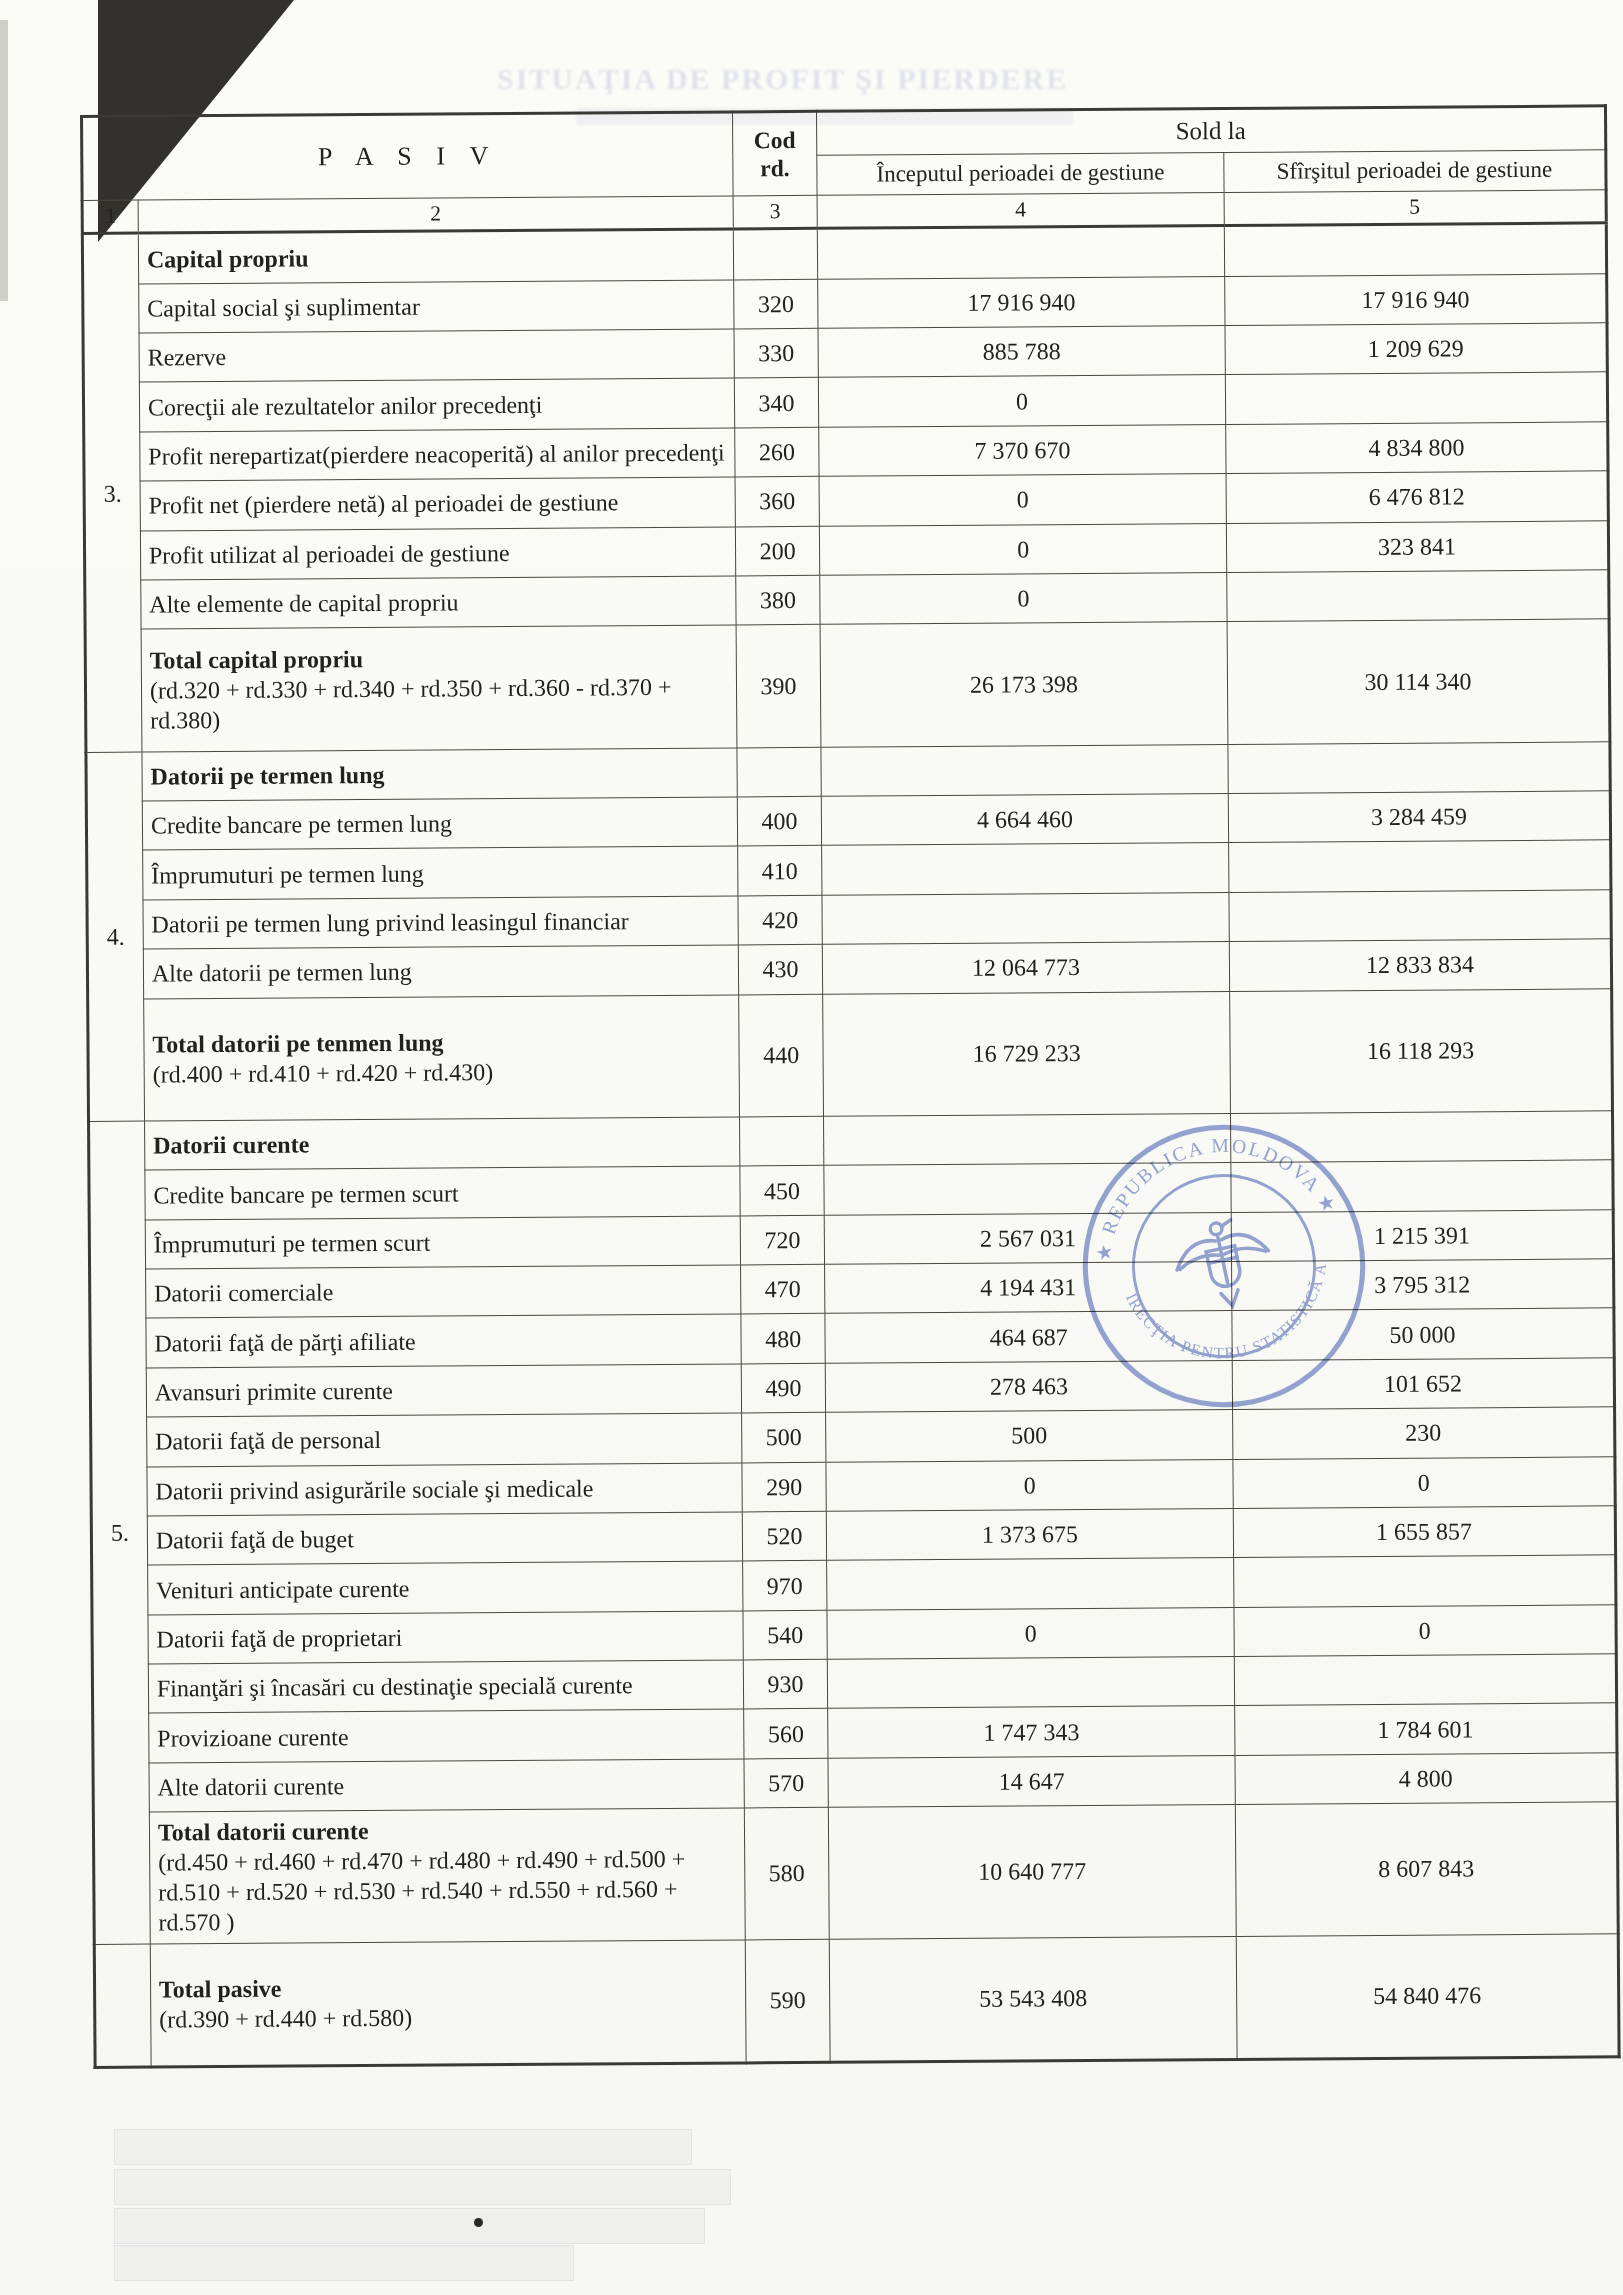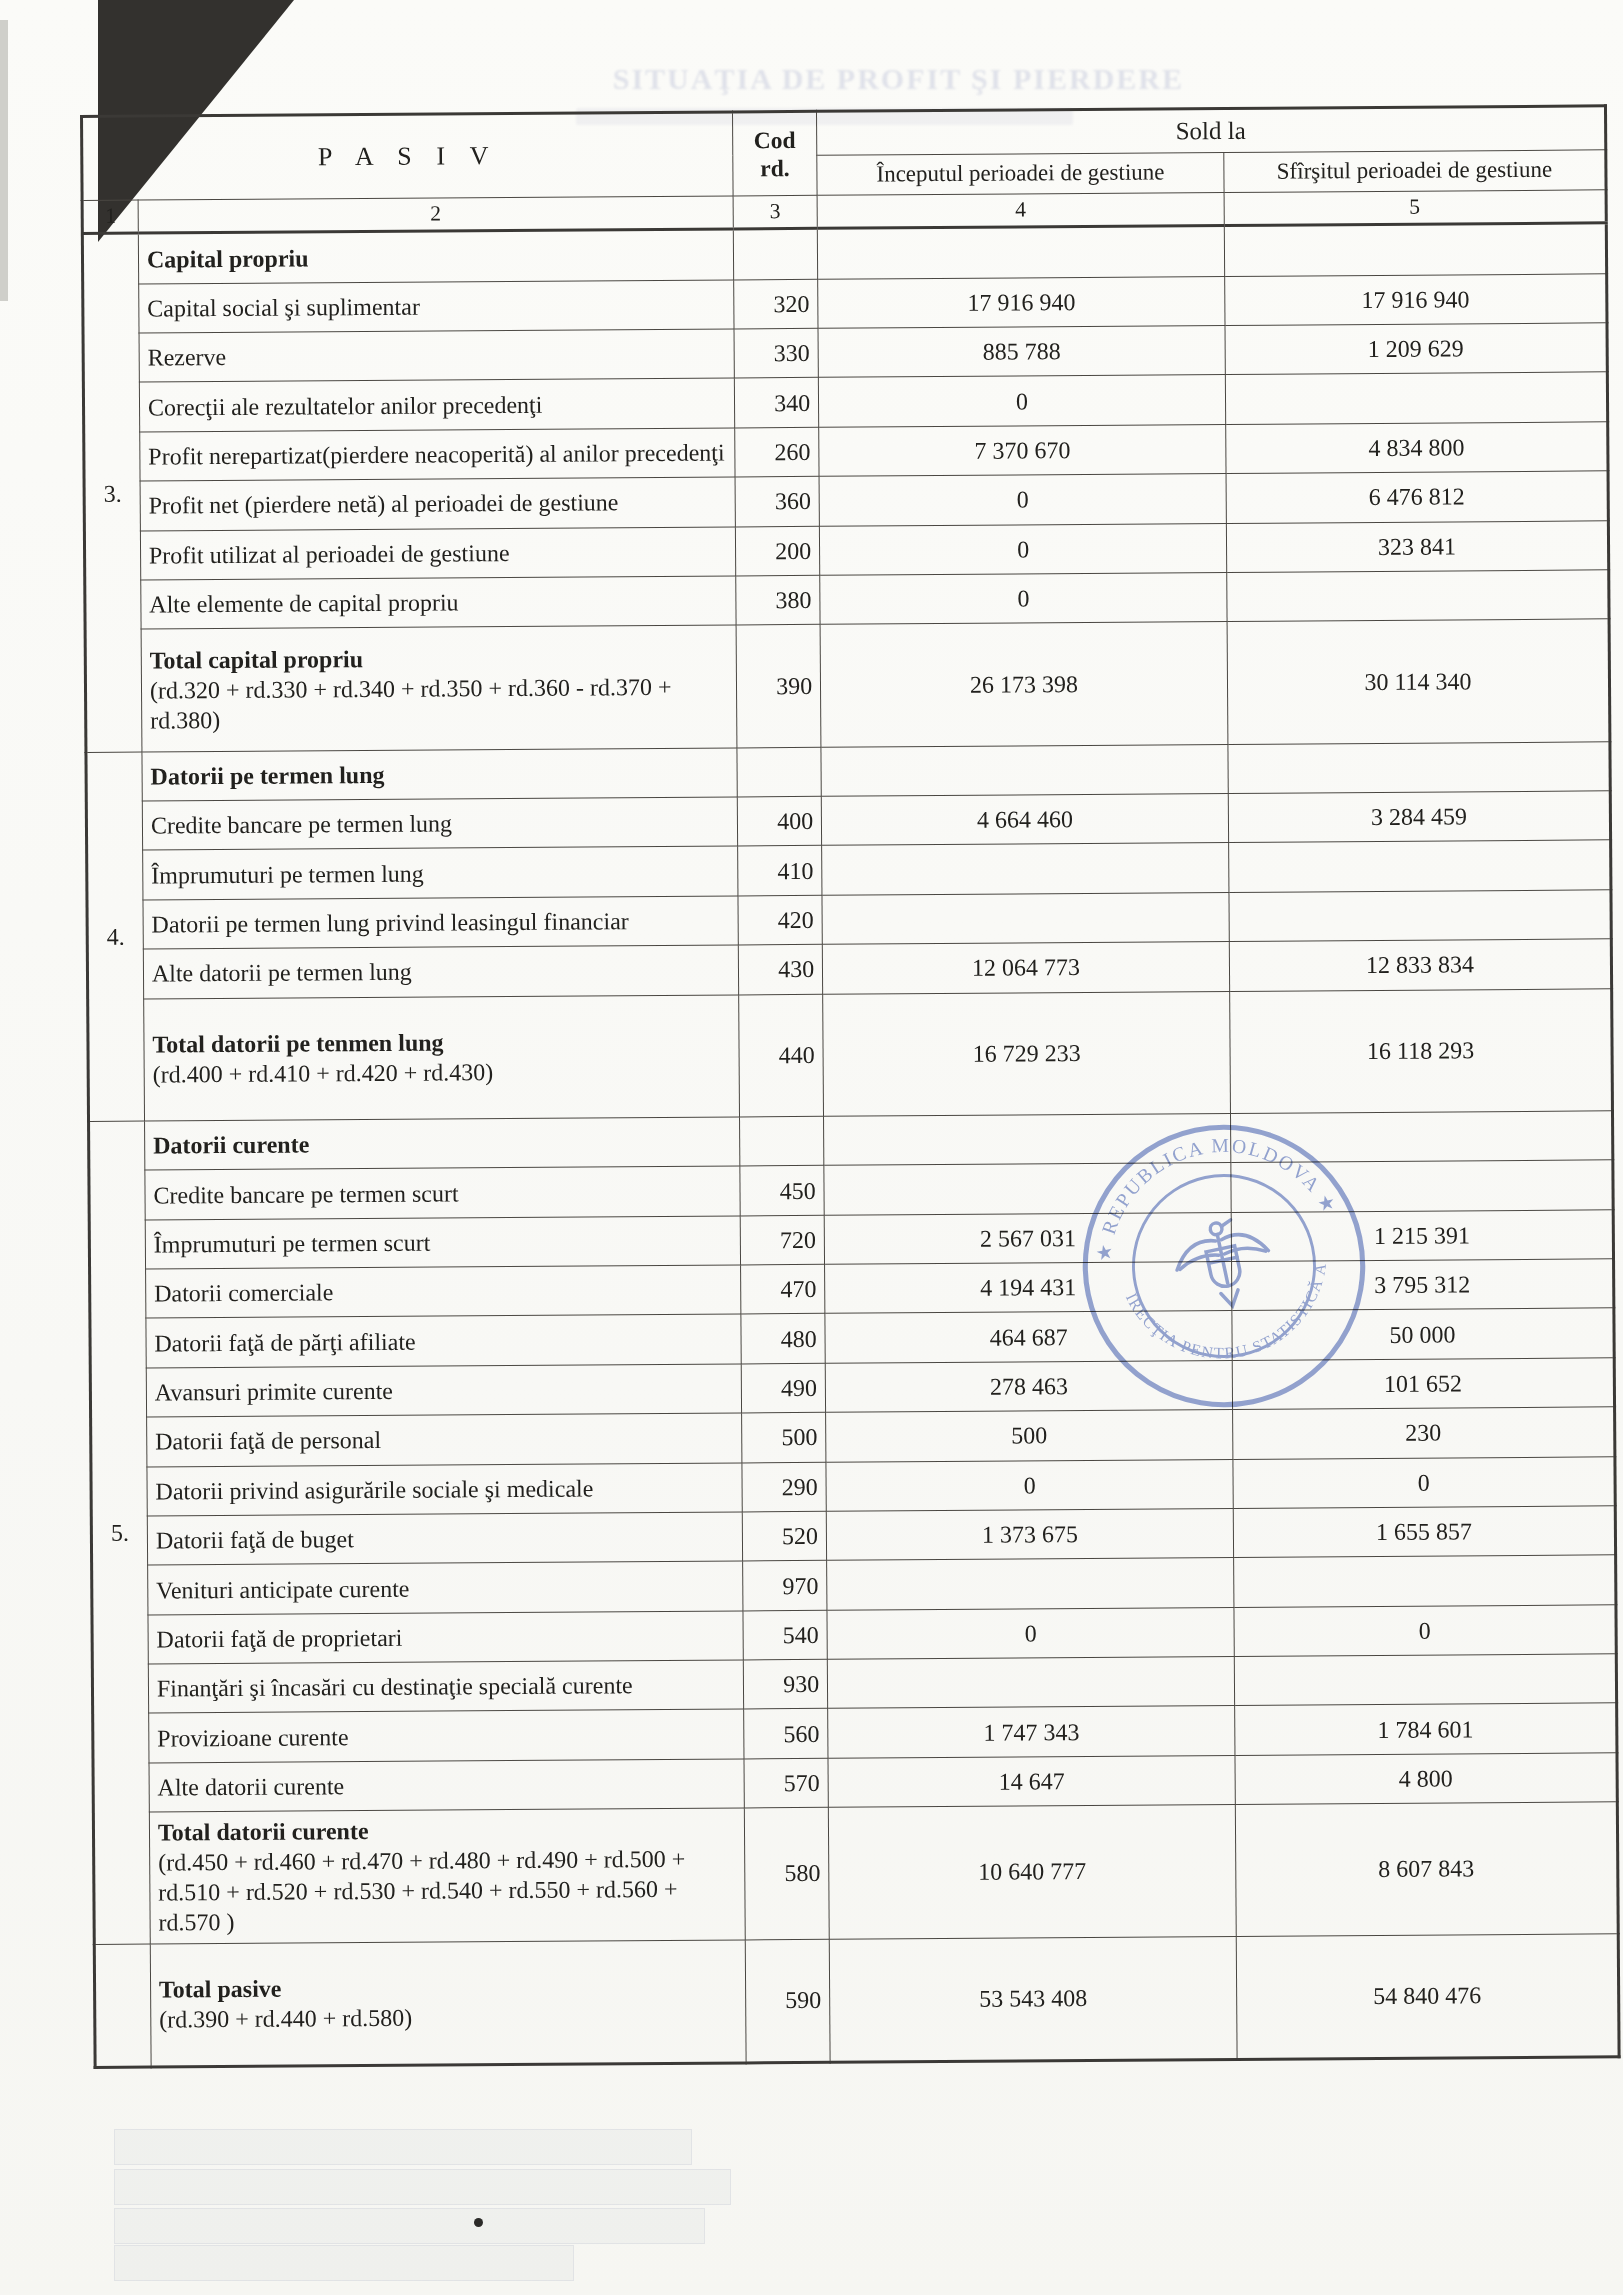--- a/index.html
+++ b/index.html
@@ -16,21 +16,21 @@
     position:absolute;left:98px;top:0;width:196px;height:242px;
     background:#33312e;
     clip-path:polygon(0 0,100% 0,0 100%);
   }
   .edge-strip{
     position:absolute;left:0;top:19.6px;width:7.9px;height:281px;
     background:rgba(125,125,118,0.35);
   }
   .ghost-title{
     position:absolute;left:497px;top:62px;width:687px;
-    text-align:right;font-size:30px;font-weight:bold;letter-spacing:2px;
+    text-align:left;font-size:30px;font-weight:bold;letter-spacing:2px;
     color:rgba(92,106,165,0.17);filter:blur(0.8px);
     white-space:nowrap;
   }
   .ghost-line{
     position:absolute;left:576px;top:108px;width:497px;height:17px;
     background:rgba(110,120,170,0.08);filter:blur(1.3px);border-radius:2.6px;
   }
   .ghost-row{
     position:absolute;left:114px;height:34px;
     background:rgba(140,150,175,0.06);
@@ -60,21 +60,21 @@
   .balance-table td{height:38px;}
   thead th{font-weight:normal;text-align:center;}
   .h-pasiv{font-size:26px;letter-spacing:9.2px;font-weight:normal;}
   .h-cod{font-size:23.6px;line-height:1.2;font-weight:bold;}
   .h-soldla{font-size:25px;}
   .h-period{font-size:23px;padding:3.9px 5.2px;}
   tr.h-nums th{font-size:21.6px;height:29px;padding:1.3px;border-bottom:3.3px solid #3b3936;}
   .c-num{text-align:center;vertical-align:top;padding-top:6.5px;font-size:24px;}
   .c-label{text-align:left;padding-left:9.2px;}
   .c-label .b{font-weight:bold;}
-  .c-code{text-align:right;}
+  .c-code{text-align:center;}
   .c-val{text-align:center;}
   tr.row-total td{height:111px;}
   
   .stamp{
     position:absolute;left:1078px;top:1120px;width:292px;height:292px;
     opacity:0.55;mix-blend-mode:multiply;
     transform:rotate(-12deg);
   }
 </style>
 </head>

